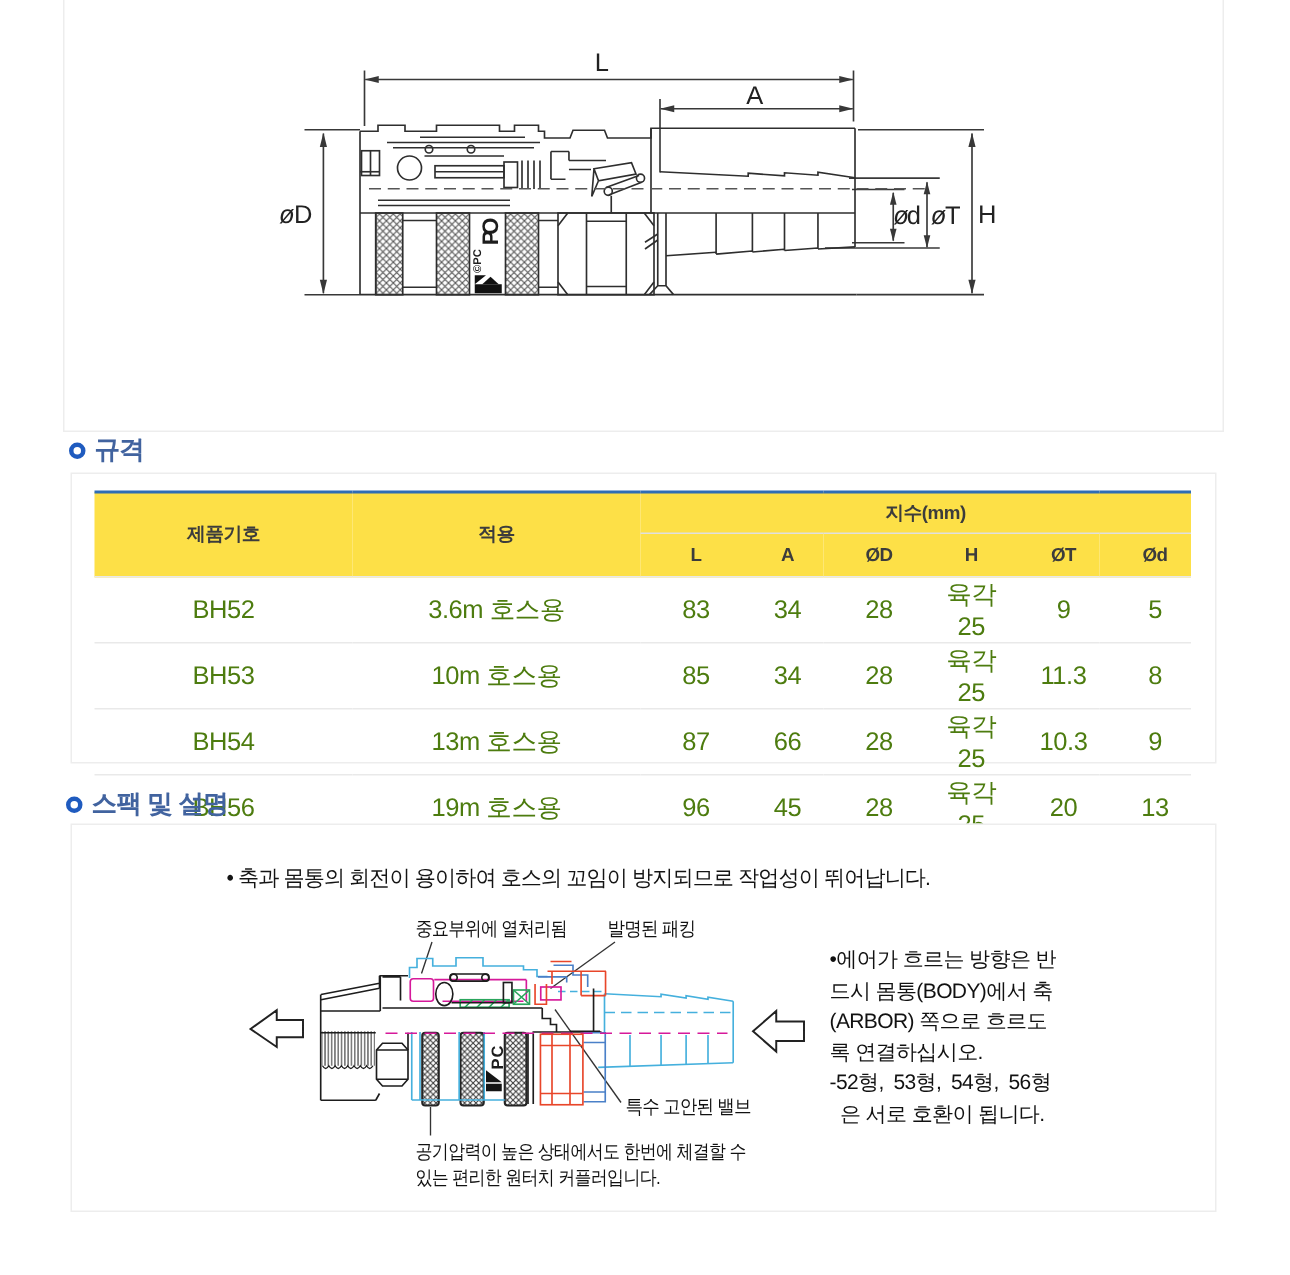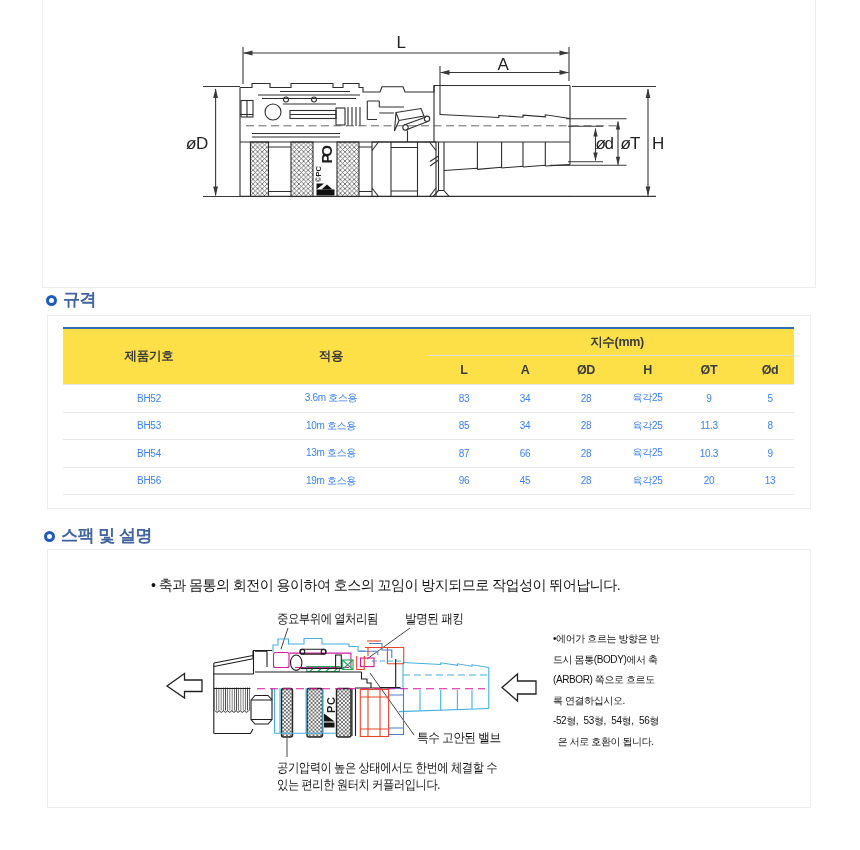--- a/index.html
+++ b/index.html
@@ -4,21 +4,21 @@
 <style>
   html,body{margin:0;padding:0;background:#fff;}
   body{font-family:"Liberation Sans",sans-serif;}
   .page{position:relative;width:860px;height:850px;background:#fff;overflow:hidden;}
   .box{position:absolute;border:1px solid #ededed;background:#fff;box-sizing:border-box;}
   .hd{position:absolute;height:16px;line-height:15px;white-space:nowrap;}
   .hd .ring{display:inline-block;width:5px;height:5px;border:3px solid #1f5bbf;border-radius:50%;vertical-align:-1px;margin-right:6px;}
   .hd .t{font-size:17px;font-weight:bold;color:#41639f;letter-spacing:-0.5px;}
   table.spec{position:absolute;left:63px;top:327px;width:731px;border-collapse:collapse;table-layout:fixed;border-top:2px solid #2f6db5;font-family:"Liberation Sans",sans-serif;}
   table.spec th{font-size:12.5px;font-weight:bold;color:#3c3c3c;background:#fde047;border-bottom:1px solid #e9e9e9;padding:0;letter-spacing:-0.3px;}
-  table.spec td{font-size:10px;color:#3b82f6;border-bottom:1px solid #e9e9e9;text-align:center;padding:0;letter-spacing:-0.3px;}
+  table.spec td{font-size:17px;color:#4d7c0f;border-bottom:1px solid #e9e9e9;text-align:center;padding:0;letter-spacing:-0.3px;}
   table.spec tr.h1 th{height:26px;}
   table.spec tr.h2 th{height:28px;}
   table.spec .n{padding-left:13px;}
   table.spec td{height:26.5px;}
   .abs{position:absolute;white-space:nowrap;}
 </style>
 </head>
 <body>
 <div class="page">
 
@@ -320,16 +320,16 @@
       <path d="M395.7,659 V688 M380,687.5 H400"></path>
     </g>
   </svg>
 
   <div class="abs" style="left:151px;top:576px;font-size:14.5px;color:#141414;font-weight:500;letter-spacing:-0.6px;transform:scaleX(0.97);transform-origin:0 0;">• 축과 몸통의 회전이 용이하여 호스의 꼬임이 방지되므로 작업성이 뛰어납니다.</div>
 
   <div class="abs" style="left:277px;top:610px;font-size:13px;color:#111;letter-spacing:-0.6px;transform:scaleX(0.88);transform-origin:0 0;">중요부위에 열처리됨</div>
   <div class="abs" style="left:405px;top:610px;font-size:13px;color:#111;letter-spacing:-0.6px;transform:scaleX(0.9);transform-origin:0 0;">발명된 패킹</div>
   <div class="abs" style="left:417px;top:729px;font-size:13px;color:#111;letter-spacing:-0.6px;transform:scaleX(0.9);transform-origin:0 0;">특수 고안된 밸브</div>
 
-  <div class="abs" style="left:553px;top:629px;font-size:10px;color:#111;line-height:20.5px;letter-spacing:-0.4px;">•에어가 흐르는 방향은 반<br>드시 몸통(BODY)에서 축<br>(ARBOR) 쪽으로 흐르도<br>록 연결하십시오.<br><span style="word-spacing:3px;">-52형, 53형, 54형, 56형</span><br>&nbsp;&nbsp;은 서로 호환이 됩니다.</div>
+  <div class="abs" style="left:553px;top:629px;font-size:14px;color:#111;line-height:20.5px;letter-spacing:-0.4px;">•에어가 흐르는 방향은 반<br>드시 몸통(BODY)에서 축<br>(ARBOR) 쪽으로 흐르도<br>록 연결하십시오.<br><span style="word-spacing:3px;">-52형, 53형, 54형, 56형</span><br>&nbsp;&nbsp;은 서로 호환이 됩니다.</div>
 
   <div class="abs" style="left:277px;top:760px;font-size:13px;color:#111;line-height:16.8px;letter-spacing:-0.5px;transform:scaleX(0.87);transform-origin:0 0;">공기압력이 높은 상태에서도 한번에 체결할 수<br>있는 편리한 원터치 커플러입니다.</div>
 </div>
 
 </body></html>

